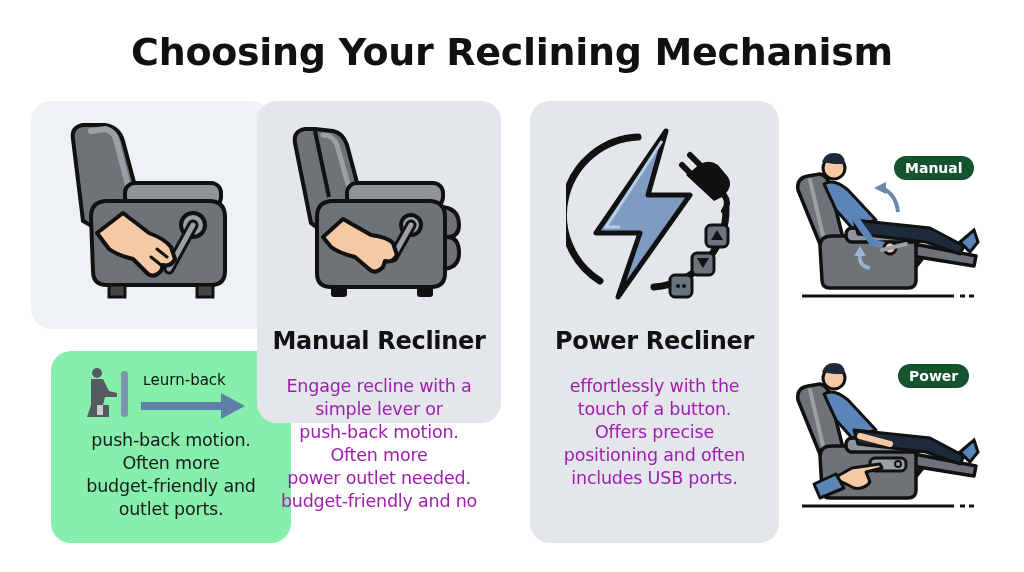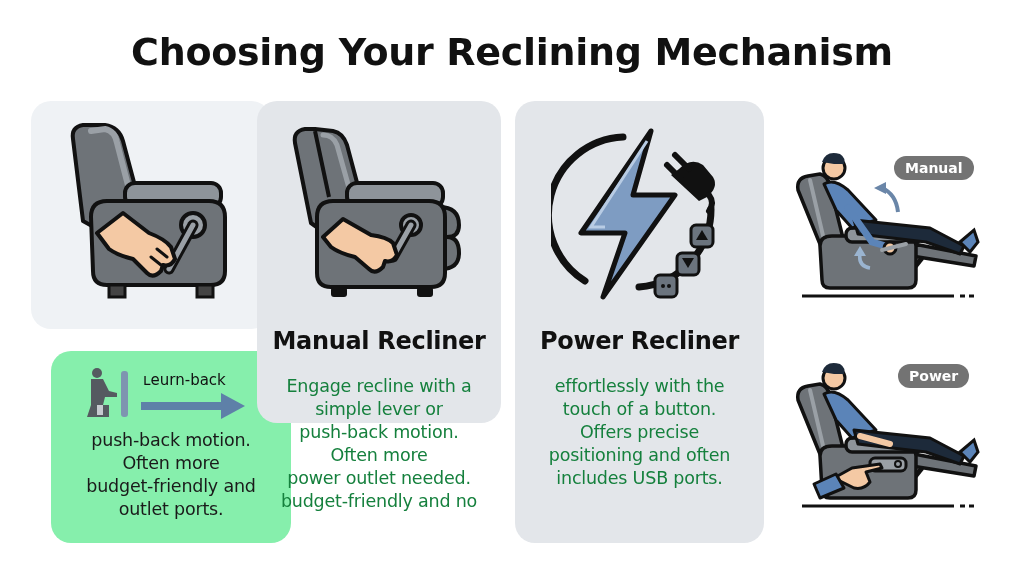--- a/index.html
+++ b/index.html
@@ -8,33 +8,33 @@
 
     .title {
       position: absolute; left: 0; top: 30px; width: 1024px; text-align: center;
       font-family: "DejaVu Sans", sans-serif; font-weight: bold; font-size: 38px; letter-spacing: -0.3px; color: #111;
     }
 
     .panel { position: absolute; border-radius: 20px; }
     .p-left-top { left: 31px; top: 101px; width: 240px; height: 228px; background: #eff2f5; }
     .p-left-bottom { left: 31px; top: 351px; width: 240px; height: 192px; background: #86efac; margin-left: 20px; }
     .p-manual { left: 257px; top: 101px; width: 244px; height: 322px; background: #e3e6ea; }
-    .p-power { left: 515px; top: 101px; width: 249px; height: 442px; background: #e3e6ea; }
+    .p-power { left: 530px; top: 101px; width: 249px; height: 442px; background: #e3e6ea; }
 
     .heading {
       position: absolute; width: 100%; text-align: center; font-weight: bold; font-size: 24px; color: #111; letter-spacing: -0.3px;
     }
     .desc {
-      position: absolute; width: 100%; text-align: center; font-size: 17.5px; line-height: 23px; color: #15803d; letter-spacing: -0.2px;
+      position: absolute; width: 100%; text-align: center; font-size: 17.5px; line-height: 23px; color: #a21caf; letter-spacing: -0.2px;
     }
 
     .illus { position: absolute; }
 
     .pill {
-      position: absolute; background: #737373; color: #fff; font-weight: bold; font-size: 14px;
+      position: absolute; background: #14532d; color: #fff; font-weight: bold; font-size: 14px;
       border-radius: 14px; padding: 4px 11px; line-height: 16px;
     }
 
     .lb-label { position: absolute; left: 92px; top: 20px; font-size: 15px; color: #111; }
     .lb-desc { position: absolute; left: 0; top: 78px; width: 100%; text-align: center; font-size: 17.5px; line-height: 23px; color: #1a1a1a; letter-spacing: -0.2px; }
   </style>
 </head>
 <body>
 
 <div class="title">Choosing Your Reclining Mechanism</div>

